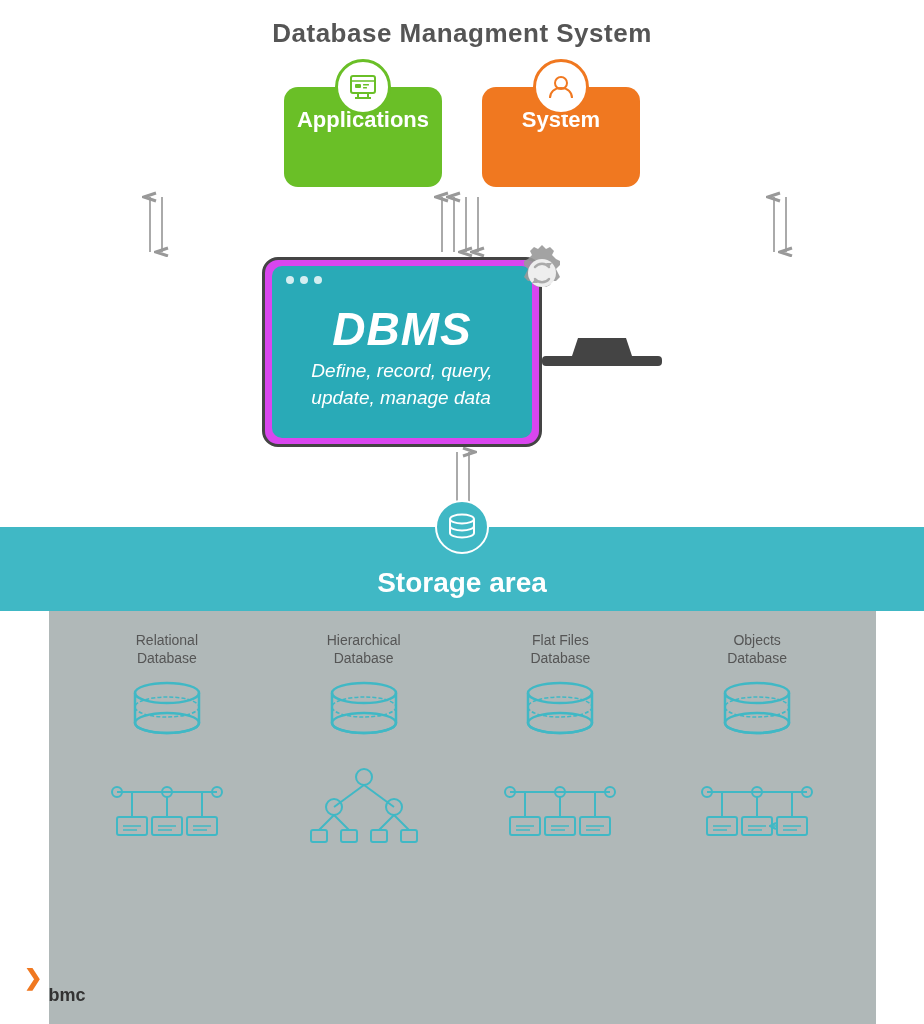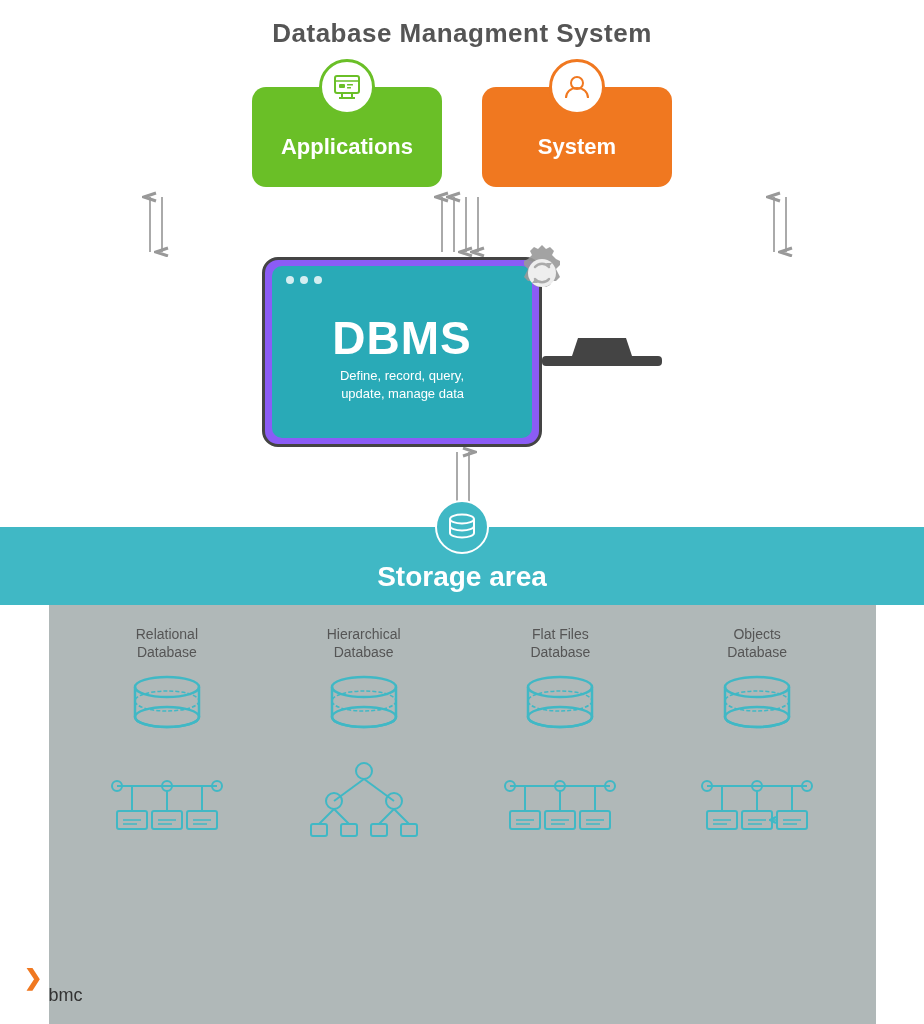--- a/index.html
+++ b/index.html
@@ -60,25 +60,24 @@
       align-items: center;
       justify-content: center;
       position: absolute;
       top: -28px;
       left: 50%;
       transform: translateX(-50%);
       z-index: 2;
     }
 
     .box-label-card {
-      width: 190px;
+      width: 158px;
       height: 100px;
       border-radius: 14px;
       display: flex;
-      align-items: center;
       justify-content: center;
       font-size: 22px;
       font-weight: 700;
       color: #fff;
       padding-top: 20px;
       text-align: center;
       position: relative;
     }
 
     .box-applications { background: #6abf27; }
@@ -101,29 +100,30 @@
     .computer-wrapper {
       position: relative;
       display: flex;
       align-items: center;
       justify-content: center;
     }
 
     .computer-monitor {
       width: 280px;
       height: 190px;
-      background: #8b5cf6;
+      background: #d946ef;
       border: 3px solid #444;
       border-radius: 16px;
       position: relative;
       display: flex;
       flex-direction: column;
       align-items: center;
       justify-content: center;
       overflow: visible;
+      font-style: italic;
     }
 
     .monitor-inner {
       width: 260px;
       height: 172px;
       background: #29aab7;
       border-radius: 10px;
       display: flex;
       flex-direction: column;
       align-items: center;
@@ -148,23 +148,23 @@
 
     .dbms-title {
       font-size: 46px;
       font-weight: 900;
       color: #fff;
       letter-spacing: 1px;
       margin-top: 10px;
     }
 
     .dbms-subtitle {
-      font-size: 13px;
+      font-size: 19px;
       color: #fff;
-      text-align: right;
+      text-align: left;
       line-height: 1.4;
       margin-top: 2px;
     }
 
     .monitor-stand {
       width: 60px;
       height: 18px;
       background: #444;
       margin-top: 0;
       clip-path: polygon(10% 0%, 90% 0%, 100% 100%, 0% 100%);
@@ -186,21 +186,21 @@
       height: 70px;
     }
 
     
     .storage-area {
       width: 924px;
       background: #40b8c5;
       display: flex;
       flex-direction: column;
       align-items: center;
-      padding: 4px 0 8px 0;
+      padding: 10px 0 8px 0;
       position: relative;
     }
 
     .storage-db-icon {
       width: 54px;
       height: 54px;
       border-radius: 50%;
       background: transparent;
       border: 2px solid #fff;
       display: flex;
@@ -271,21 +271,21 @@
       align-items: center;
       gap: 6px;
     }
     .bmc-chevron {
       color: #f07820;
       font-size: 22px;
       font-weight: 900;
     }
     .bmc-text {
       font-size: 18px;
-      font-weight: 400;
+      font-weight: 700;
       color: #333;
       margin-top: 35px;
     }
 
     .top-arrow-container {
       position: relative;
       width: 860px;
       height: 70px;
     }
 

